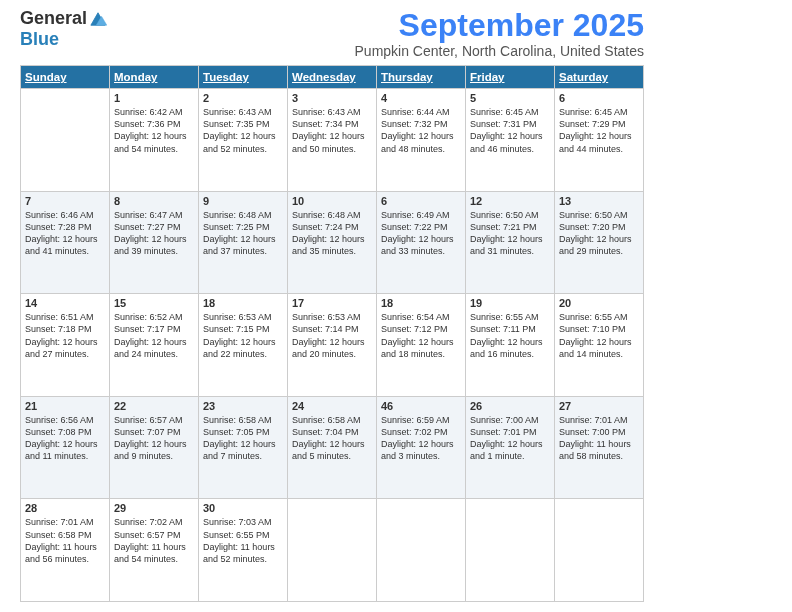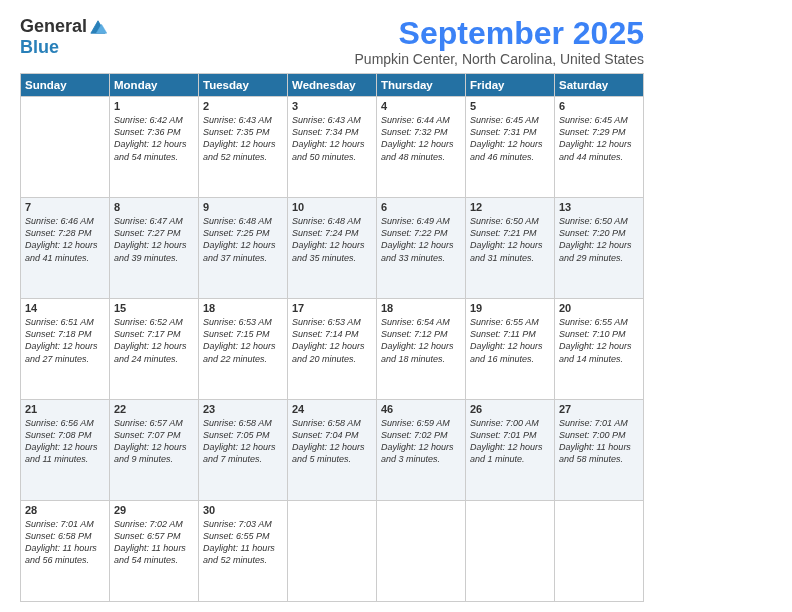--- a/index.html
+++ b/index.html
@@ -6,21 +6,21 @@
     body {
       width: 792px;
       height: 612px;
       font-family: Arial, sans-serif;
       background: #fff;
       overflow: hidden;
     }
     .page {
       width: 664px;
       height: 612px;
-      padding: 16px 20px 10px 20px;
+      padding: 8px 20px 10px 20px;
       display: flex;
       flex-direction: column;
     }
     .header {
       display: flex;
       justify-content: space-between;
       align-items: flex-start;
       margin-bottom: 6px;
     }
     .logo {
@@ -63,41 +63,41 @@
       flex: 1;
     }
     .calendar-table thead tr th {
       background-color: #2471a3;
       color: #fff;
       font-size: 11.5px;
       padding: 5px 4px;
       text-align: left;
       border: 1px solid #ccc;
       font-weight: bold;
+      text-decoration: underline;
     }
     .calendar-table tbody tr td {
       border: 1px solid #ccc;
       vertical-align: top;
       padding: 3px 4px;
       font-size: 9.5px;
       color: #333;
       width: calc(100% / 7);
       height: 78px;
     }
     .day-number {
       font-size: 11px;
       font-weight: bold;
       margin-bottom: 2px;
       display: block;
     }
     .cell-text {
       font-size: 9px;
       line-height: 1.35;
       color: #333;
-      font-style: italic;
     }
     .empty-cell {
       background: #f9f9f9;
     }
     tbody tr:nth-child(odd) td {
       background-color: #fff;
     }
     tbody tr:nth-child(even) td {
       background-color: #f0f4f8;
     }

